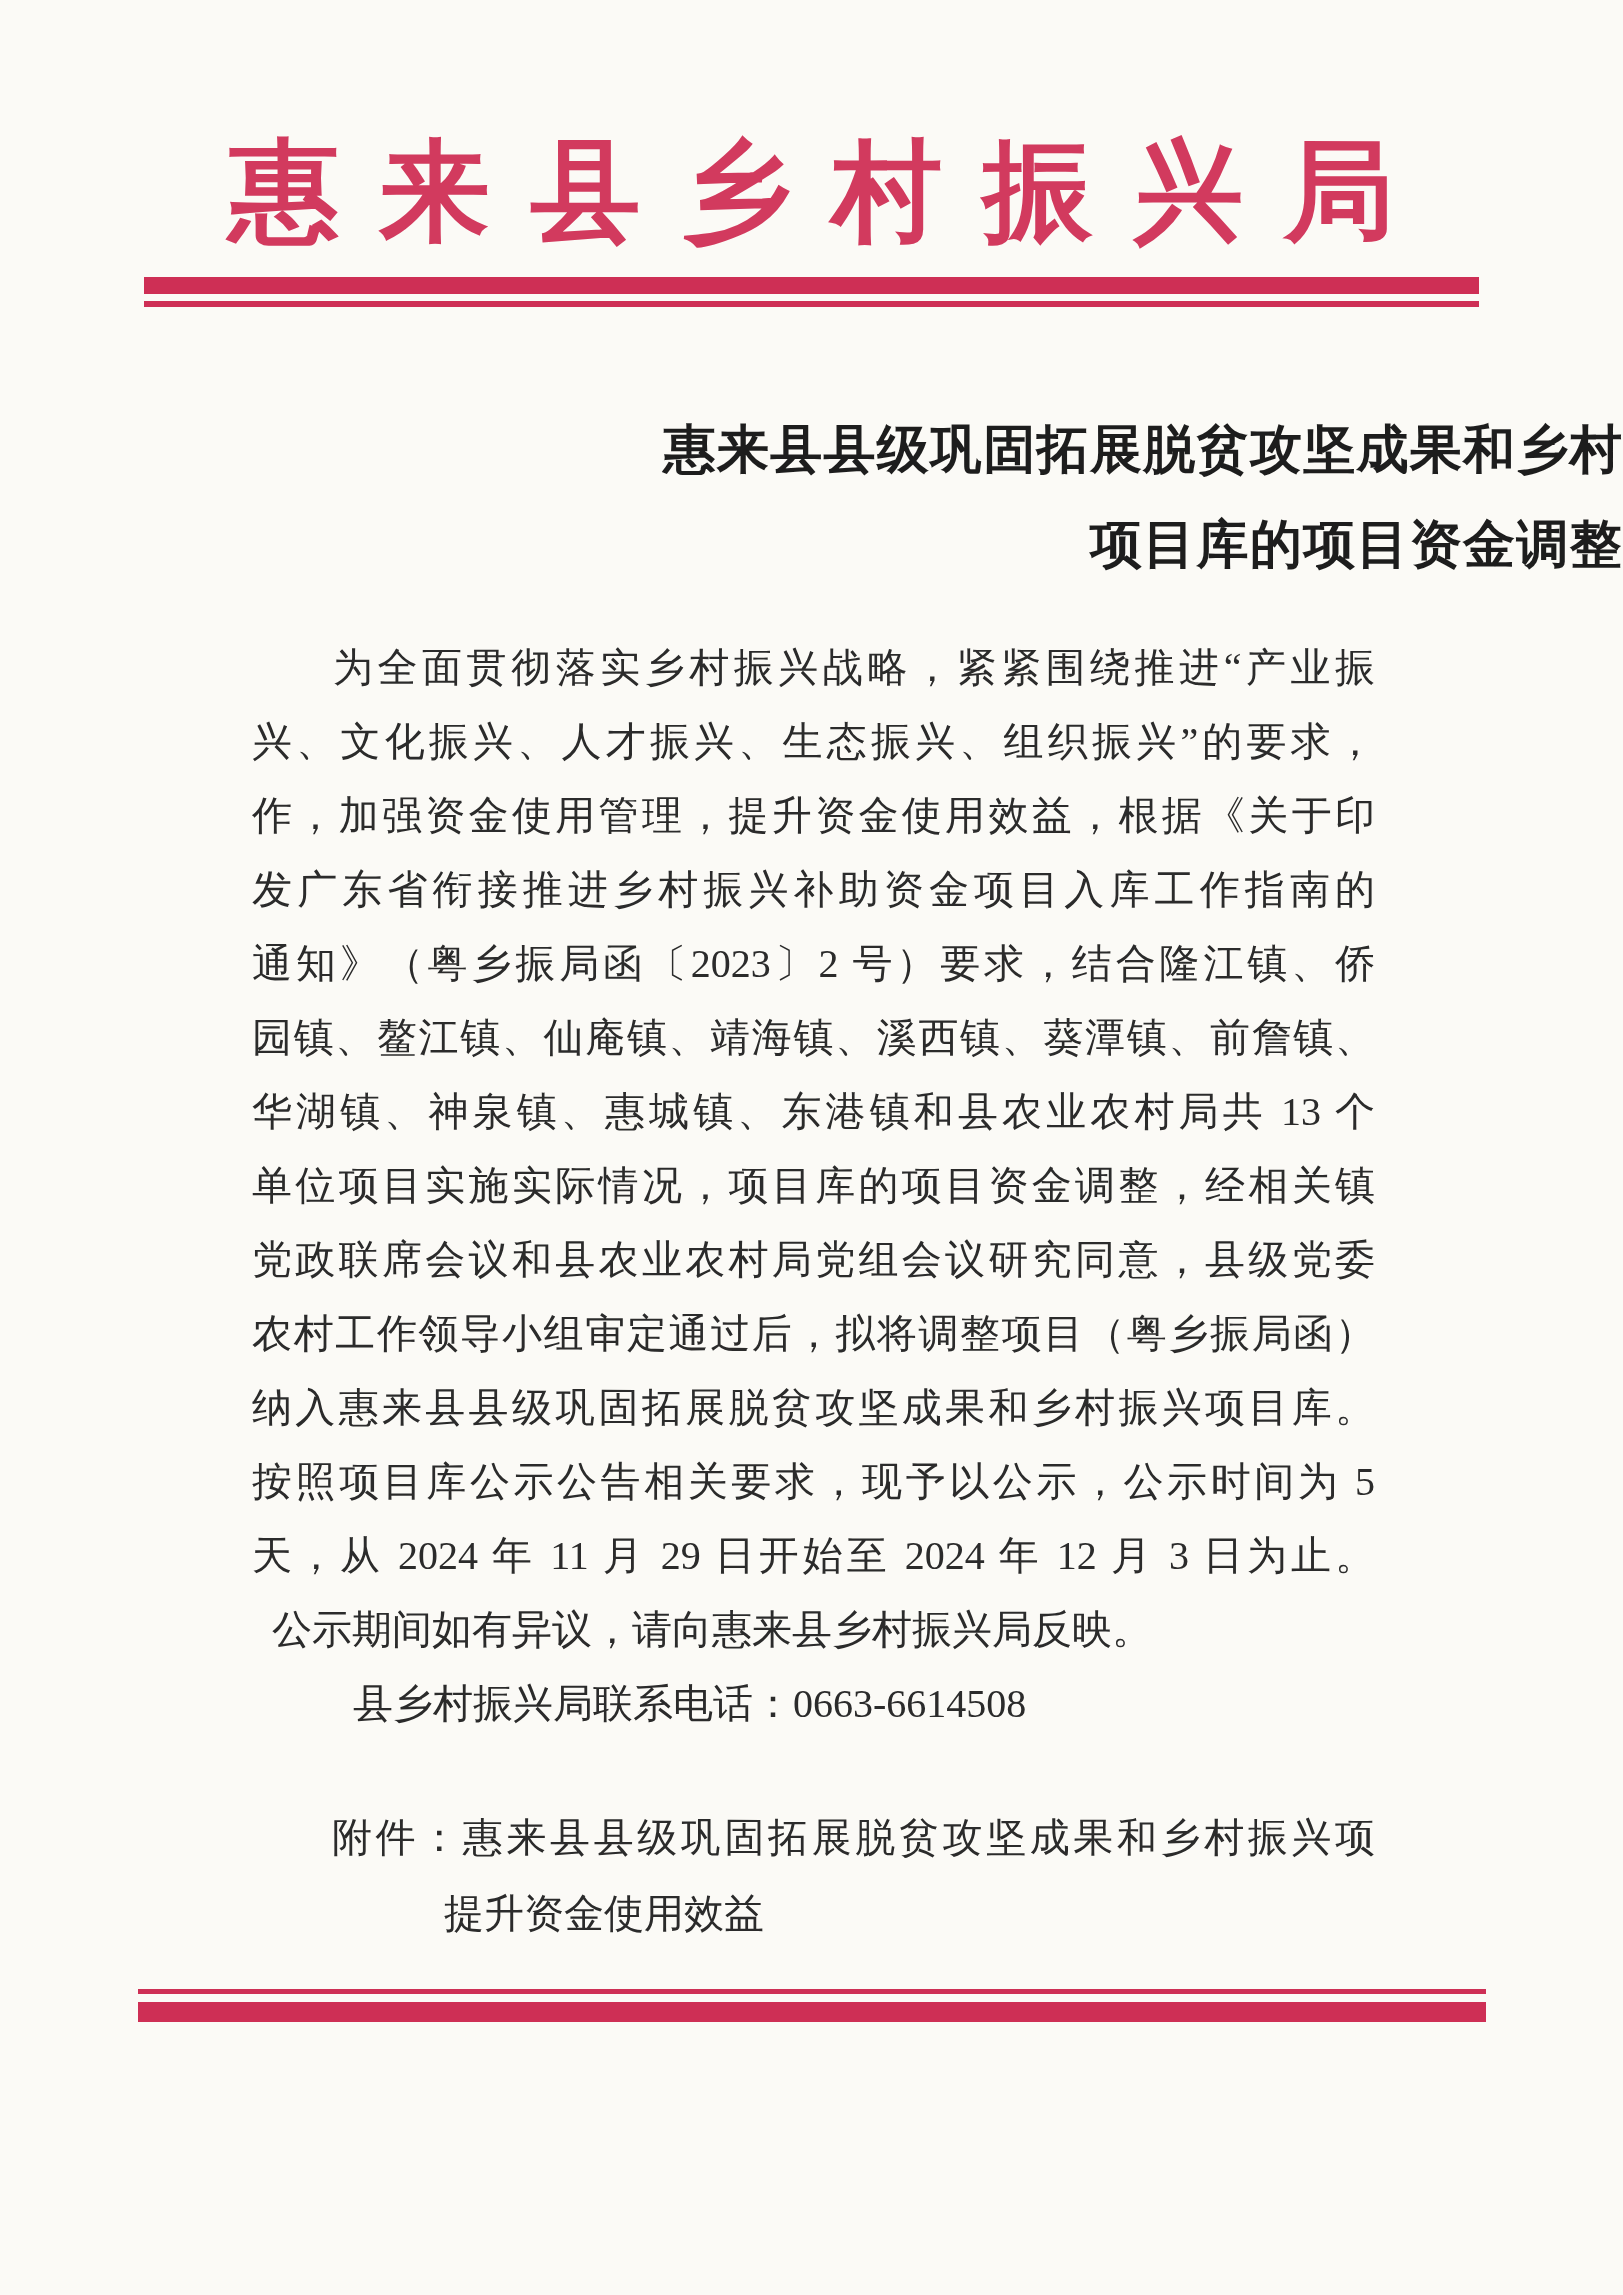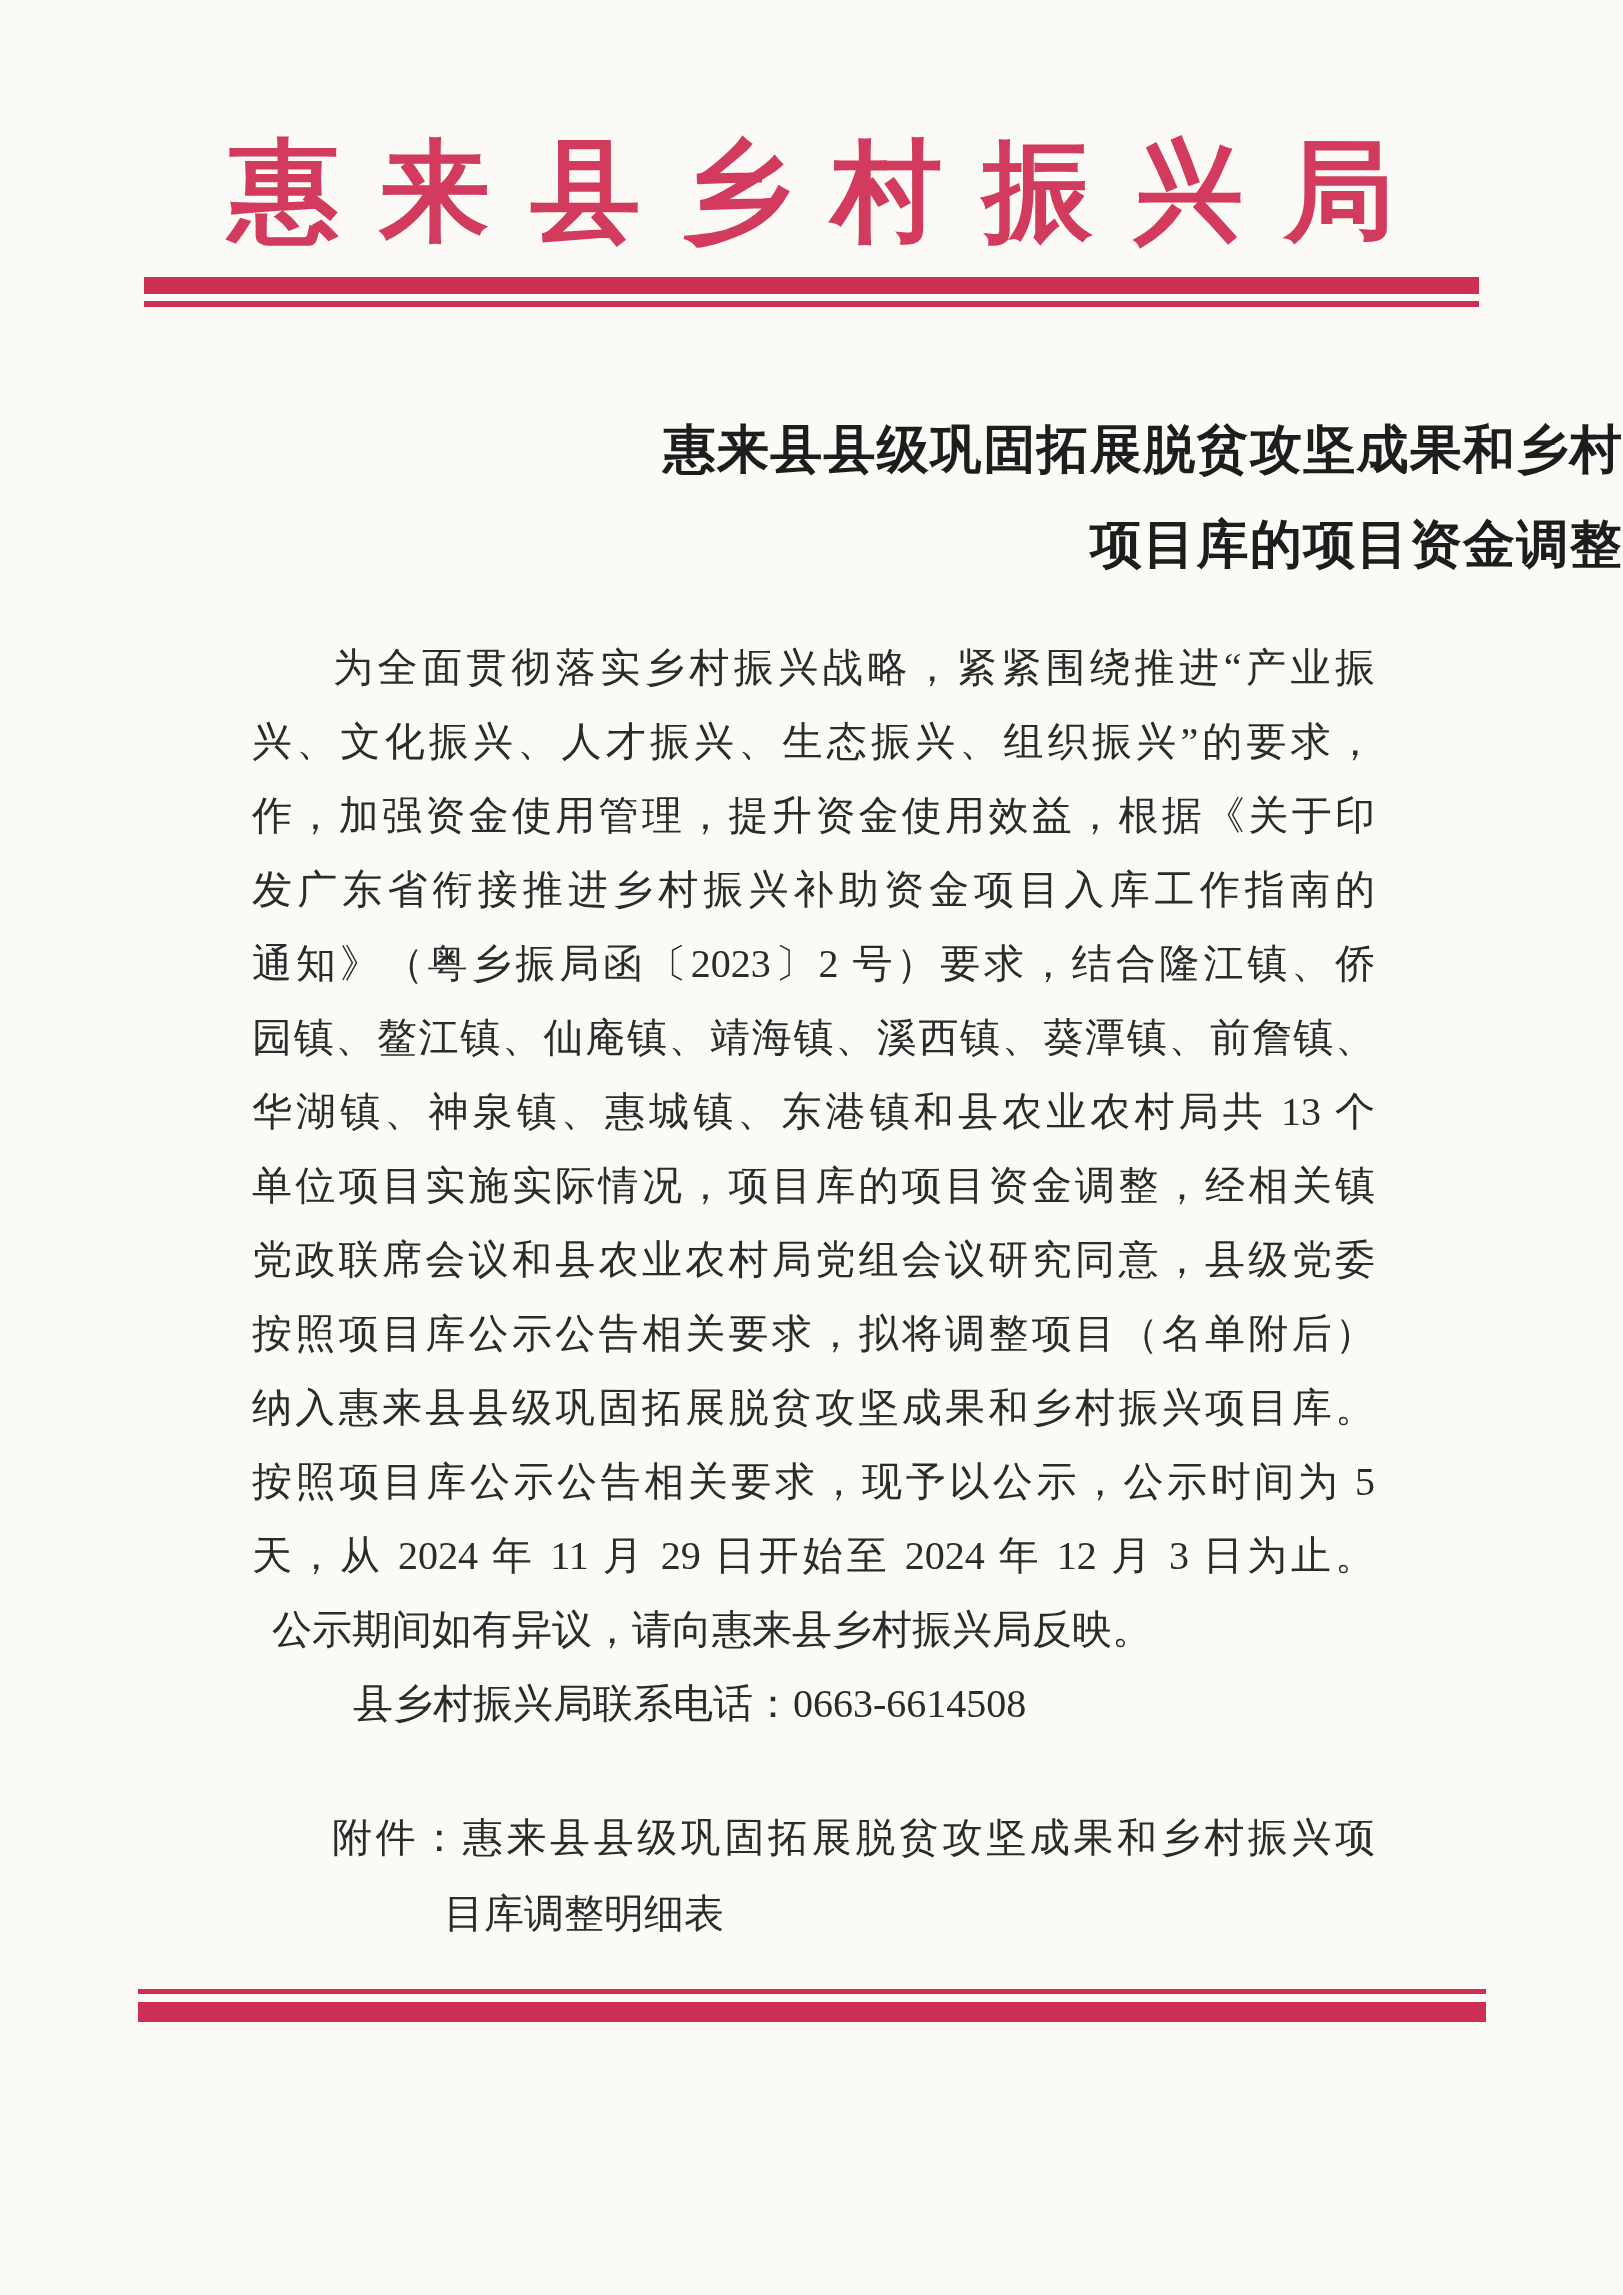--- a/index.html
+++ b/index.html
@@ -112,31 +112,31 @@
     <section class="body-text">
       <div class="line indent">为全面贯彻落实乡村振兴战略，紧紧围绕推进“产业振</div>
       <div class="line">兴、文化振兴、人才振兴、生态振兴、组织振兴”的要求，</div>
       <div class="line">作，加强资金使用管理，提升资金使用效益，根据《关于印</div>
       <div class="line">发广东省衔接推进乡村振兴补助资金项目入库工作指南的</div>
       <div class="line">通知》（粤乡振局函〔2023〕2 号）要求，结合隆江镇、侨</div>
       <div class="line">园镇、鳌江镇、仙庵镇、靖海镇、溪西镇、葵潭镇、前詹镇、</div>
       <div class="line">华湖镇、神泉镇、惠城镇、东港镇和县农业农村局共 13 个</div>
       <div class="line">单位项目实施实际情况，项目库的项目资金调整，经相关镇</div>
       <div class="line">党政联席会议和县农业农村局党组会议研究同意，县级党委</div>
-      <div class="line">按照项目库公示公告相关要求，拟将调整项目（名单附后）</div>
+      <div class="line">农村工作领导小组审定通过后，拟将调整项目（粤乡振局函）</div>
       <div class="line">纳入惠来县县级巩固拓展脱贫攻坚成果和乡村振兴项目库。</div>
       <div class="line">按照项目库公示公告相关要求，现予以公示，公示时间为 5</div>
       <div class="line">天，从 2024 年 11 月 29 日开始至 2024 年 12 月 3 日为止。</div>
       <div class="line flow-left">公示期间如有异议，请向惠来县乡村振兴局反映。</div>
       <div class="line flow-left indent">县乡村振兴局联系电话：0663-6614508</div>
     </section>
 
     <section class="attachment">
       <div class="att-line1">附件：惠来县县级巩固拓展脱贫攻坚成果和乡村振兴项</div>
-      <div class="att-line2">目库调整明细表</div>
+      <div class="att-line2">提升资金使用效益</div>
     </section>
 
   </main>
 
   <footer>
     <div class="rules-bottom">
       <div class="rule-thin"></div>
       <div class="rule-thick"></div>
     </div>
   </footer>

